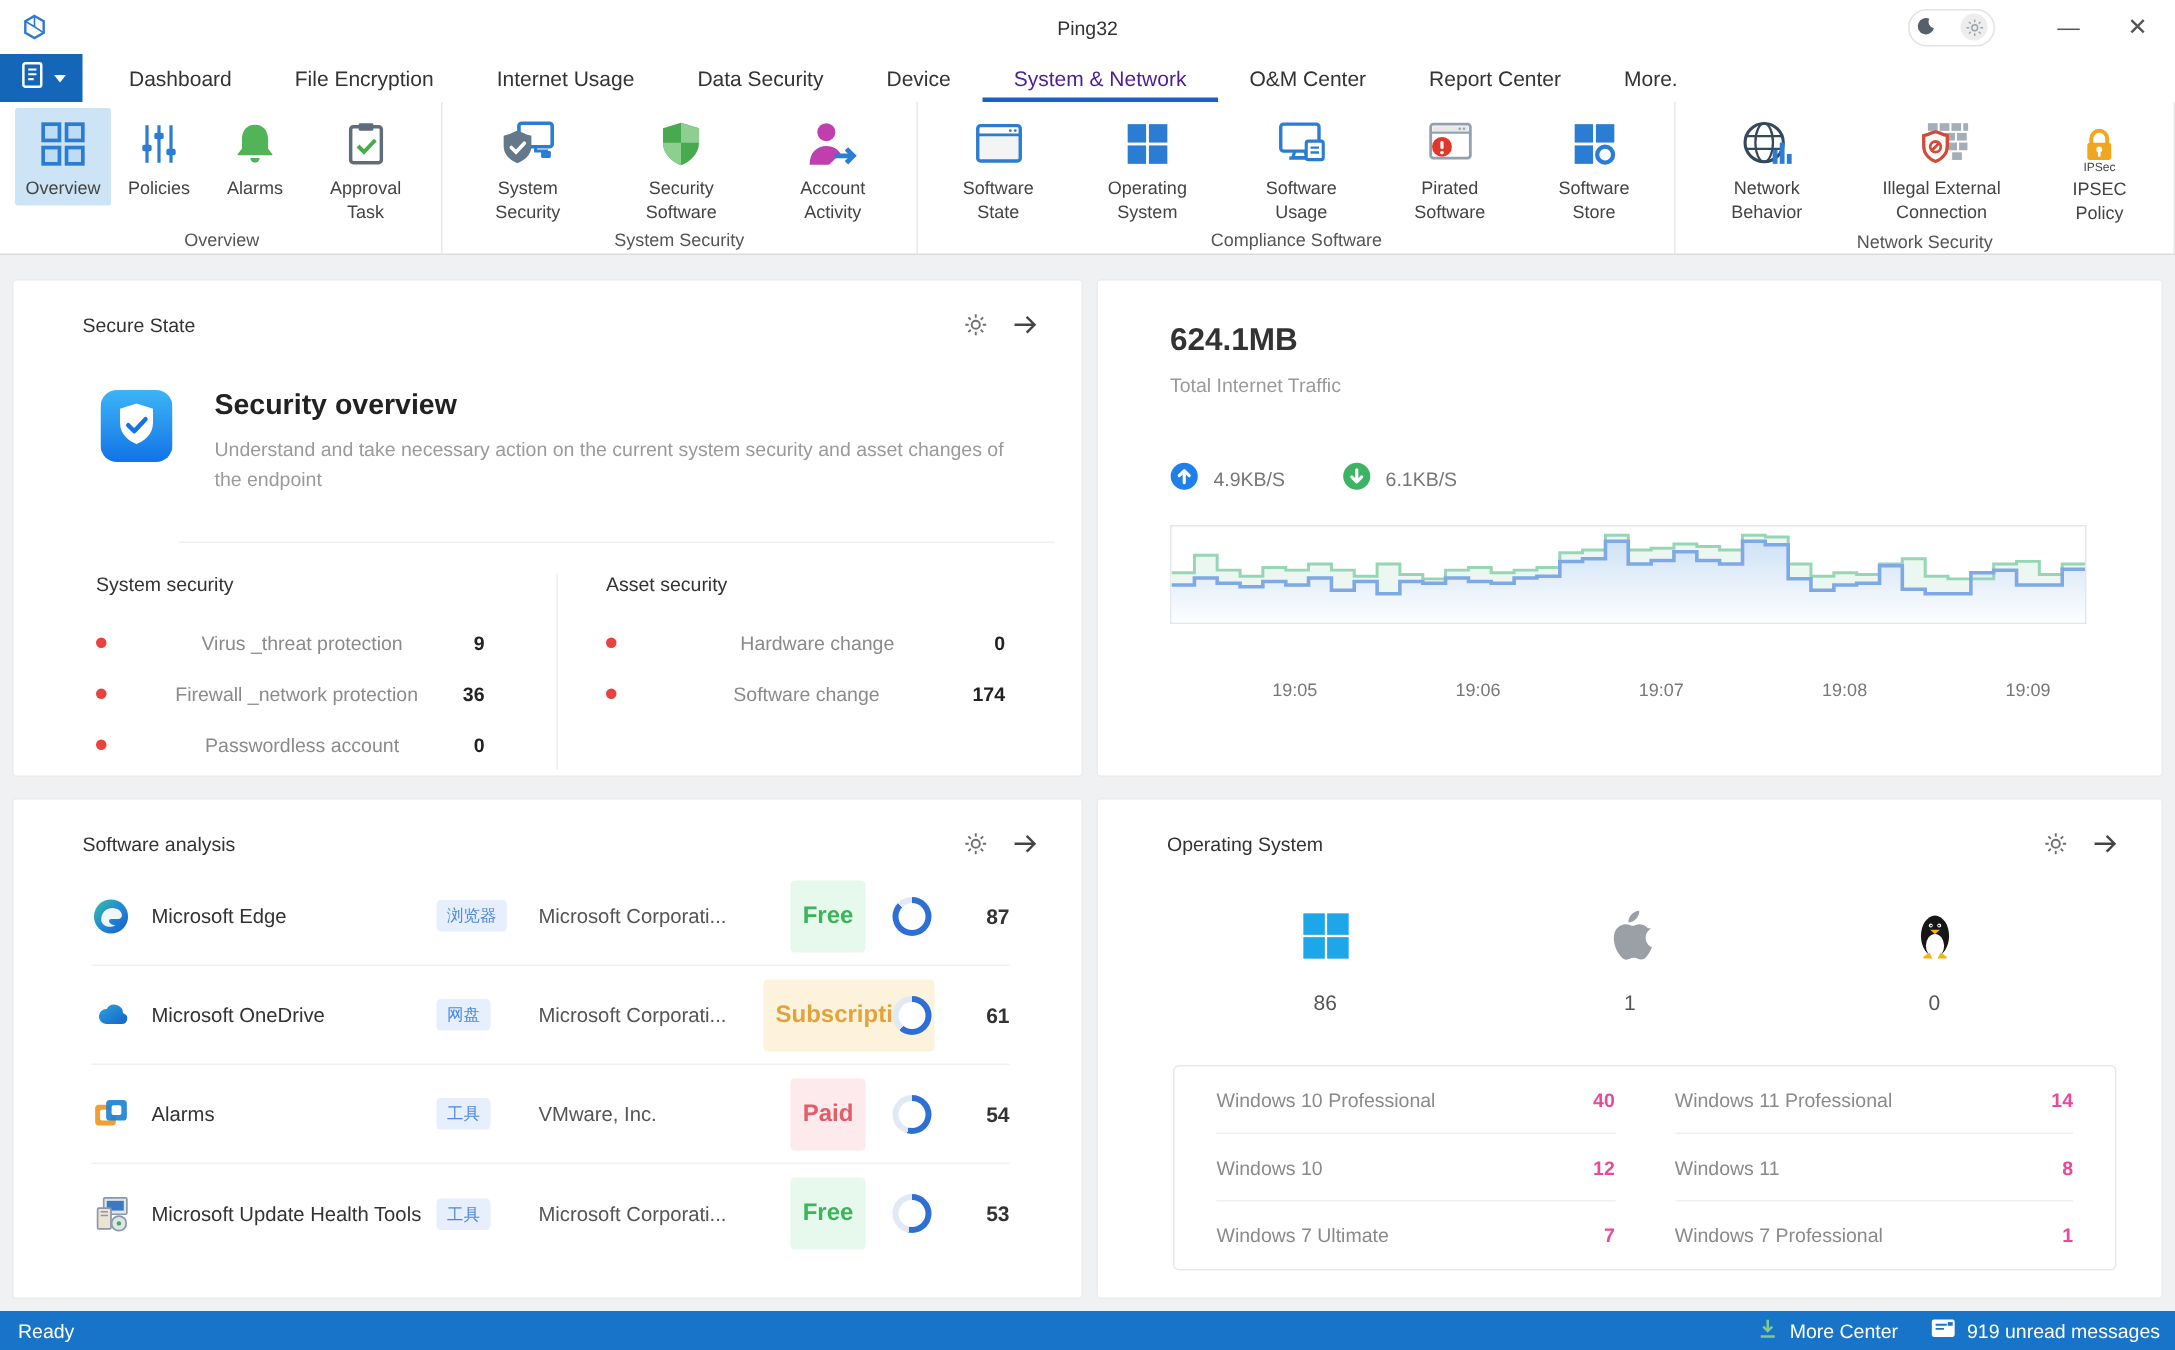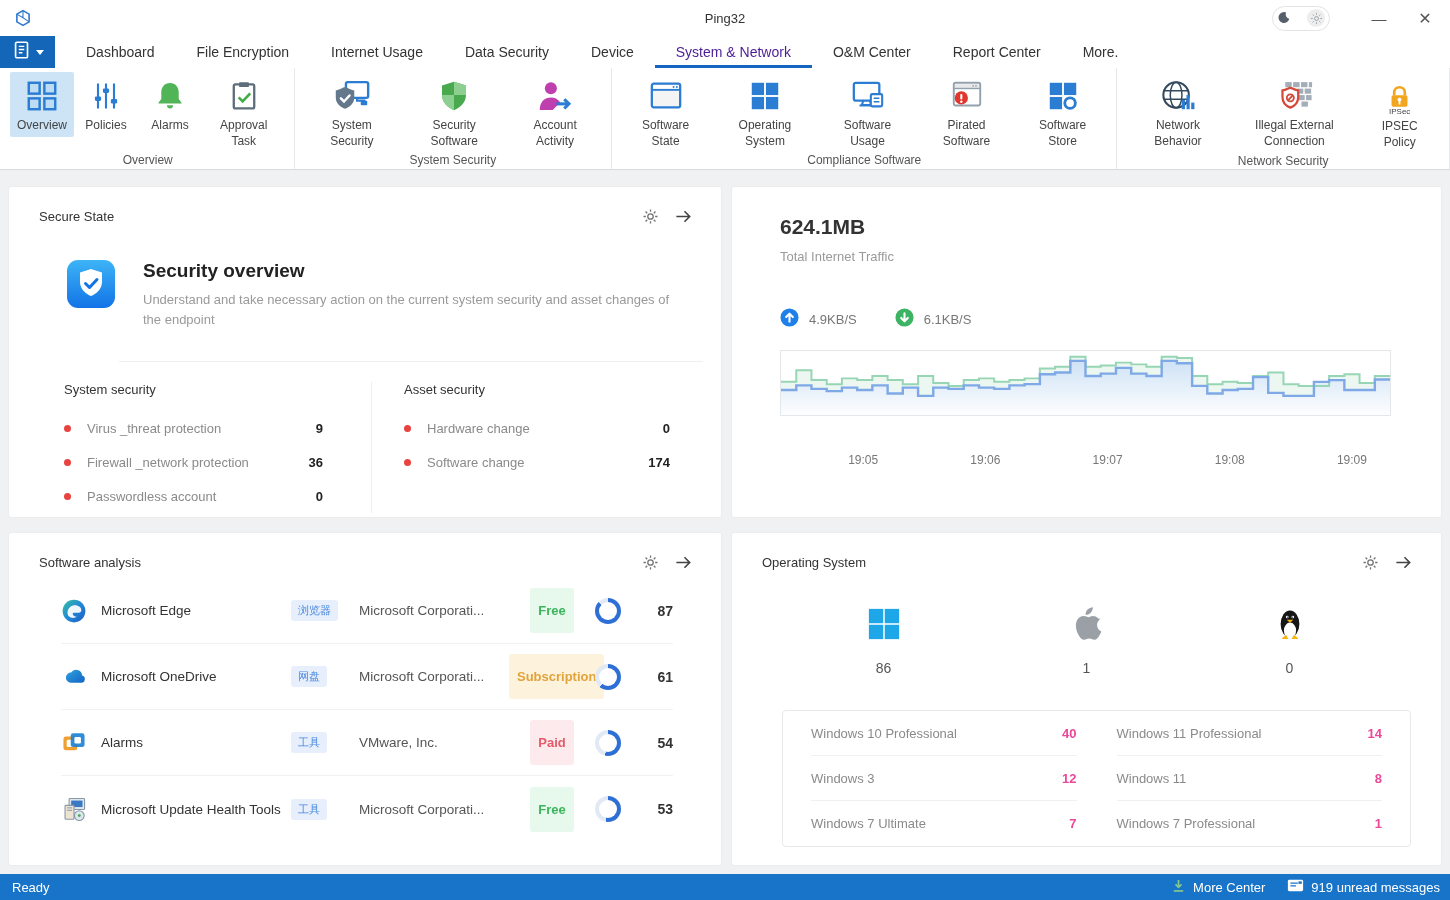--- a/index.html
+++ b/index.html
@@ -34,35 +34,35 @@
   .ribbon-item.selected { background:#cde4f6; }
   .ribbon-icon { height:38px; display:flex; align-items:center; justify-content:center; }
   .ribbon-item .icon-caption { font-size:8px; color:#444; line-height:9px; margin-top:-8px; }
   .ribbon-label { font-size:12px; color:#444; text-align:center; line-height:1.3; margin-top:3px; }
   .group-label { text-align:center; font-size:12px; color:#555; padding:1px 0 5px; }
 
   
   .content { flex:1; background:#f0f1f2; display:grid; grid-template-columns:714px 711px; grid-template-rows:332px 334px; column-gap:9px; row-gap:14px; padding:16px 0 8px 8px; }
   .card { background:#fff; border:1px solid #ececec; border-radius:3px; overflow:hidden; }
   .card-head { display:flex; align-items:center; padding:20px 28px 0 30px; }
-  .card-title { font-size:13px; color:#333; }
+  .card-title { font-size:13px; color:#333;margin-left:16px; }
   .card-actions { margin-left:auto; display:flex; align-items:center; gap:15px; }
   .icon-btn { cursor:pointer; display:flex; align-items:center; }
 
   
   .hero { display:flex; margin:34px 40px 0 58px; }
   .hero-text { margin-left:28px; }
   .hero-title { font-size:19px; font-weight:bold; color:#222; }
   .hero-desc { font-size:13px; color:#9a9a9a; line-height:1.5; margin-top:8px; max-width:540px; }
   .secure-divider { border-top:1px solid #efefef; margin:32px 18px 0 110px; }
   .secure-sections { display:flex; padding:20px 0 0 55px; }
   .secure-col { width:296px; padding-right:30px; }
   .secure-col.first { width:308px; border-right:1px solid #efefef; padding-right:48px; margin-right:32px; }
   .secure-col-title { font-size:13px; color:#333; margin-bottom:14px; }
-  .stat-row { display:flex; align-items:center; height:34px; }
+  .stat-row { display:flex; align-items:center; height:34px;text-align:center; }
   .bullet { width:7px; height:7px; border-radius:50%; background:#e8433e; margin-right:16px; flex:0 0 auto; }
   .stat-label { font-size:13px; color:#8a8a8a; flex:1; }
   .stat-value { font-size:13px; font-weight:bold; color:#222; }
 
   
   .net-body { padding:0 50px 0 48px; }
   .net-total { font-size:21px; font-weight:bold; color:#333; margin-top:28px; }
   .net-total-label { font-size:13px; color:#9a9a9a; margin-top:10px; }
   .net-rates { display:flex; align-items:center; gap:38px; margin-top:44px; }
   .rate { display:flex; align-items:center; gap:10px; font-size:13px; color:#777; }
@@ -74,21 +74,21 @@
   
   .sw-rows { margin-top:6px; }
   .sw-row { display:flex; align-items:center; height:66px; margin:0 48px 0 52px; border-bottom:1px solid #f1f1f1; cursor:pointer; }
   .sw-row:last-child { border-bottom:none; }
   .sw-icon { width:26px; height:26px; flex:0 0 auto; display:flex; align-items:center; justify-content:center; }
   .sw-name { width:190px; margin-left:14px; font-size:13.5px; color:#333; flex:0 0 auto; }
   .sw-tag-wrap { width:60px; flex:0 0 auto; }
   .sw-tag { display:inline-block; font-size:11px; color:#4a8ae0; background:#e7effc; border-radius:3px; padding:3px 7px; }
   .sw-vendor { flex:1; font-size:13.5px; color:#555; padding-left:8px; white-space:nowrap; overflow:hidden; }
   .sw-badge-wrap { width:86px; flex:0 0 auto; text-align:center; }
-  .sw-badge { display:inline-block; font-size:13px; border-radius:3px; padding:15px 8px; font-weight:bold; }
+  .sw-badge { display:inline-block; font-size:16px; border-radius:3px; padding:15px 8px; font-weight:bold; }
   .sw-badge.free { color:#3cb45c; background:#e7f8ec; }
   .sw-badge.subscription { color:#e2a33c; background:#fdf3dc; }
   .sw-badge.paid { color:#e25c6a; background:#fdeaec; }
   .ring { width:26px; height:26px; border-radius:50%; position:relative; flex:0 0 auto; margin-right:16px; }
   .ring::after { content:""; position:absolute; inset:4px; background:#fff; border-radius:50%; }
   .sw-score { width:36px; text-align:right; font-size:14px; font-weight:bold; color:#333; flex:0 0 auto; }
 
   
   .os-platforms { display:flex; margin:32px 50px 0; }
   .os-plat { flex:1; display:flex; flex-direction:column; align-items:center; }
@@ -644,21 +644,21 @@
       <div class="os-table" id="os-table">
           <div class="os-cell">
             <span class="os-cell-label">Windows 10 Professional</span>
             <span class="os-cell-value">40</span>
           </div>
           <div class="os-cell">
             <span class="os-cell-label">Windows 11 Professional</span>
             <span class="os-cell-value">14</span>
           </div>
           <div class="os-cell">
-            <span class="os-cell-label">Windows 3</span>
+            <span class="os-cell-label">Windows 10</span>
             <span class="os-cell-value">12</span>
           </div>
           <div class="os-cell">
             <span class="os-cell-label">Windows 11</span>
             <span class="os-cell-value">8</span>
           </div>
           <div class="os-cell last">
             <span class="os-cell-label">Windows 7 Ultimate</span>
             <span class="os-cell-value">7</span>
           </div>

